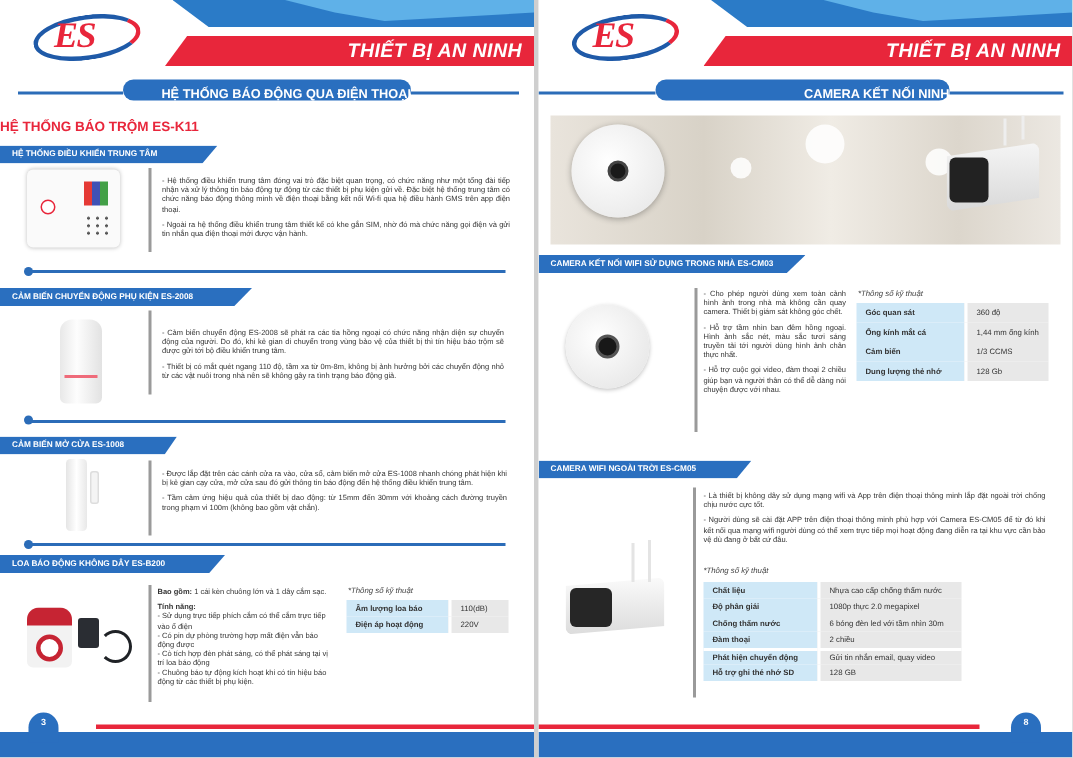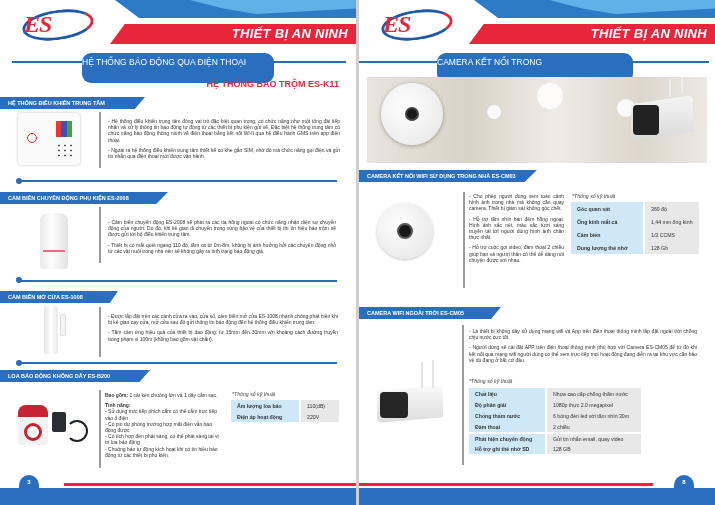--- a/index.html
+++ b/index.html
@@ -11,27 +11,27 @@
   #page-right { left: 359px; width: 356px; }
   .spine { position: absolute; left: 356px; top: 0; width: 3px; height: 505px; background: #cfcfcf; }
 
   
   .hdr-blue { position: absolute; top: 0; left: 115px; right: 0; height: 18px; background: #2b7bc7; clip-path: polygon(0 0, 100% 0, 100% 100%, 10% 100%); }
   .hdr-lightblue { position: absolute; top: 0; left: 190px; right: 0; height: 14px; background: #5fb1e8; clip-path: polygon(0 0, 100% 0, 100% 60%, 40% 100%, 20% 60%); }
   .hdr-red { position: absolute; top: 24px; left: 110px; right: 0; height: 20px; background: #e8263b; clip-path: polygon(6% 0, 100% 0, 100% 100%, 0 100%); }
   .hdr-title { position: absolute; top: 26px; right: 8px; color: #fff; font-weight: bold; font-size: 13px; letter-spacing: 0.3px; font-style: italic; }
   .logo { position: absolute; top: 10px; left: 22px; width: 72px; height: 30px; }
   .logo-ring { position: absolute; inset: 0; border: 3px solid #1f5aa8; border-radius: 50%; border-left-color: #1f5aa8; border-right-color: #e8263b; transform: rotate(-8deg); }
-  .logo-text { position: absolute; left: 2px; top: 1px; font-family: "Liberation Serif", serif; font-style: italic; font-weight: bold; font-size: 24px; color: #e8263b; letter-spacing: -1px; }
+  .logo-text { position: absolute; left: 14px; top: 1px; font-family: "Liberation Serif", serif; font-style: italic; font-weight: bold; font-size: 24px; color: #e8263b; letter-spacing: -1px; }
 
   
   .pill-row { position: absolute; top: 53px; left: 0; right: 0; height: 18px; }
   .pill-line { position: absolute; top: 8px; height: 1.5px; background: #2b6cb8; }
-  .pill { position: absolute; top: 0; height: 30px; border-radius: 9px; background: #2a6fbf; color: #fff; font-weight: normal; font-size: 8.5px; line-height: 18px; text-align: left; }
-  .subtitle { position: absolute; top: 79px; left: 0; right: 17px; text-align: right; color: #e8263b; font-weight: bold; font-size: 9px; }
+  .pill { position: absolute; top: 0; height: 14px; border-radius: 9px; background: #2a6fbf; color: #fff; font-weight: bold; font-size: 8.5px; line-height: 18px; text-align: right; }
+  .subtitle { position: absolute; top: 79px; left: 0; right: 17px; text-align: left; color: #e8263b; font-weight: bold; font-size: 9px; }
 
   
   .tab { position: absolute; left: 0; height: 12px; background: #2a6fbf; color: #fff; font-weight: bold; font-size: 5.5px; line-height: 12px; padding-left: 8px; clip-path: polygon(0 0, 100% 0, 93% 100%, 0 100%); }
 
   .img-box { position: absolute; }
   .vdiv { position: absolute; width: 1.5px; background: #9a9a9a; }
   .para { position: absolute; font-size: 5px; line-height: 6.2px; color: #333; text-align: justify; }
   .para p { margin-bottom: 4px; }
   .rule { position: absolute; height: 1.5px; background: #2b6cb8; }
   .rule-dot { position: absolute; width: 6px; height: 6px; border-radius: 50%; background: #2b6cb8; }
@@ -150,21 +150,21 @@
   <div class="hdr-lightblue"></div>
   <div class="hdr-red"></div>
   <div class="hdr-title">THIẾT BỊ AN NINH</div>
   <div class="logo">
     <div class="logo-ring"></div>
     <div class="logo-text">ES</div>
   </div>
 
   <div class="pill-row">
     <div class="pill-line" style="left:0;width:78px;"></div>
-    <div class="pill" style="left:78px;width:196px;">CAMERA KẾT NỐI TRONG</div>
+    <div class="pill" style="left:78px;width:196px;">CAMERA KẾT NỐI NINH</div>
     <div class="pill-line" style="left:274px;width:76px;"></div>
   </div>
 
   <div class="hero">
     <div class="blur1" style="left:170px;top:6px;"></div>
     <div class="blur1" style="left:250px;top:22px;width:18px;height:18px;"></div>
     <div class="blur1" style="left:120px;top:28px;width:14px;height:14px;"></div>
     <div style="position:absolute;left:14px;top:6px;width:62px;height:62px;border-radius:50%;background:radial-gradient(circle at 40% 40%,#ffffff,#e4e4e4);box-shadow:0 1px 4px rgba(0,0,0,0.3);">
       <div style="position:absolute;left:24px;top:24px;width:14px;height:14px;border-radius:50%;background:#1a1a1a;border:2px solid #444;"></div>
     </div>

